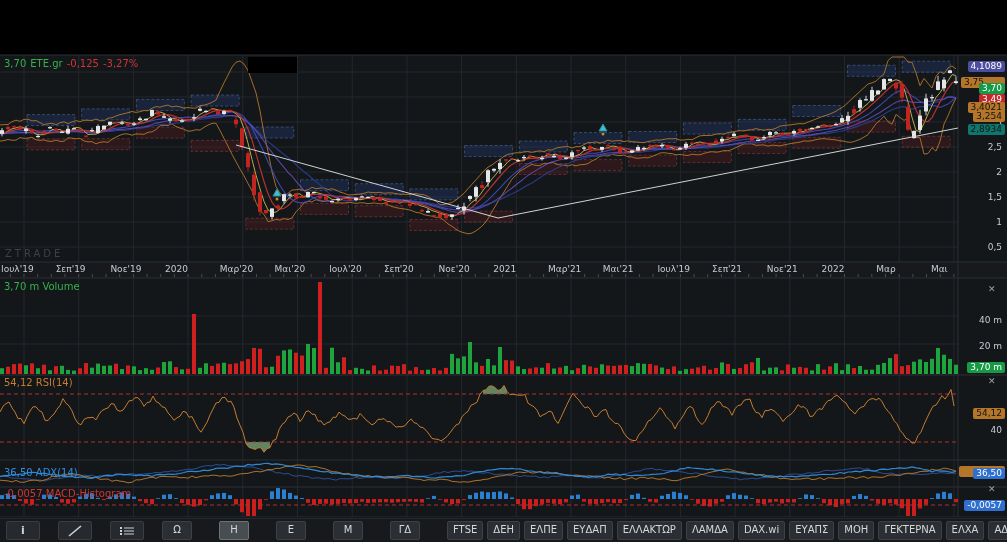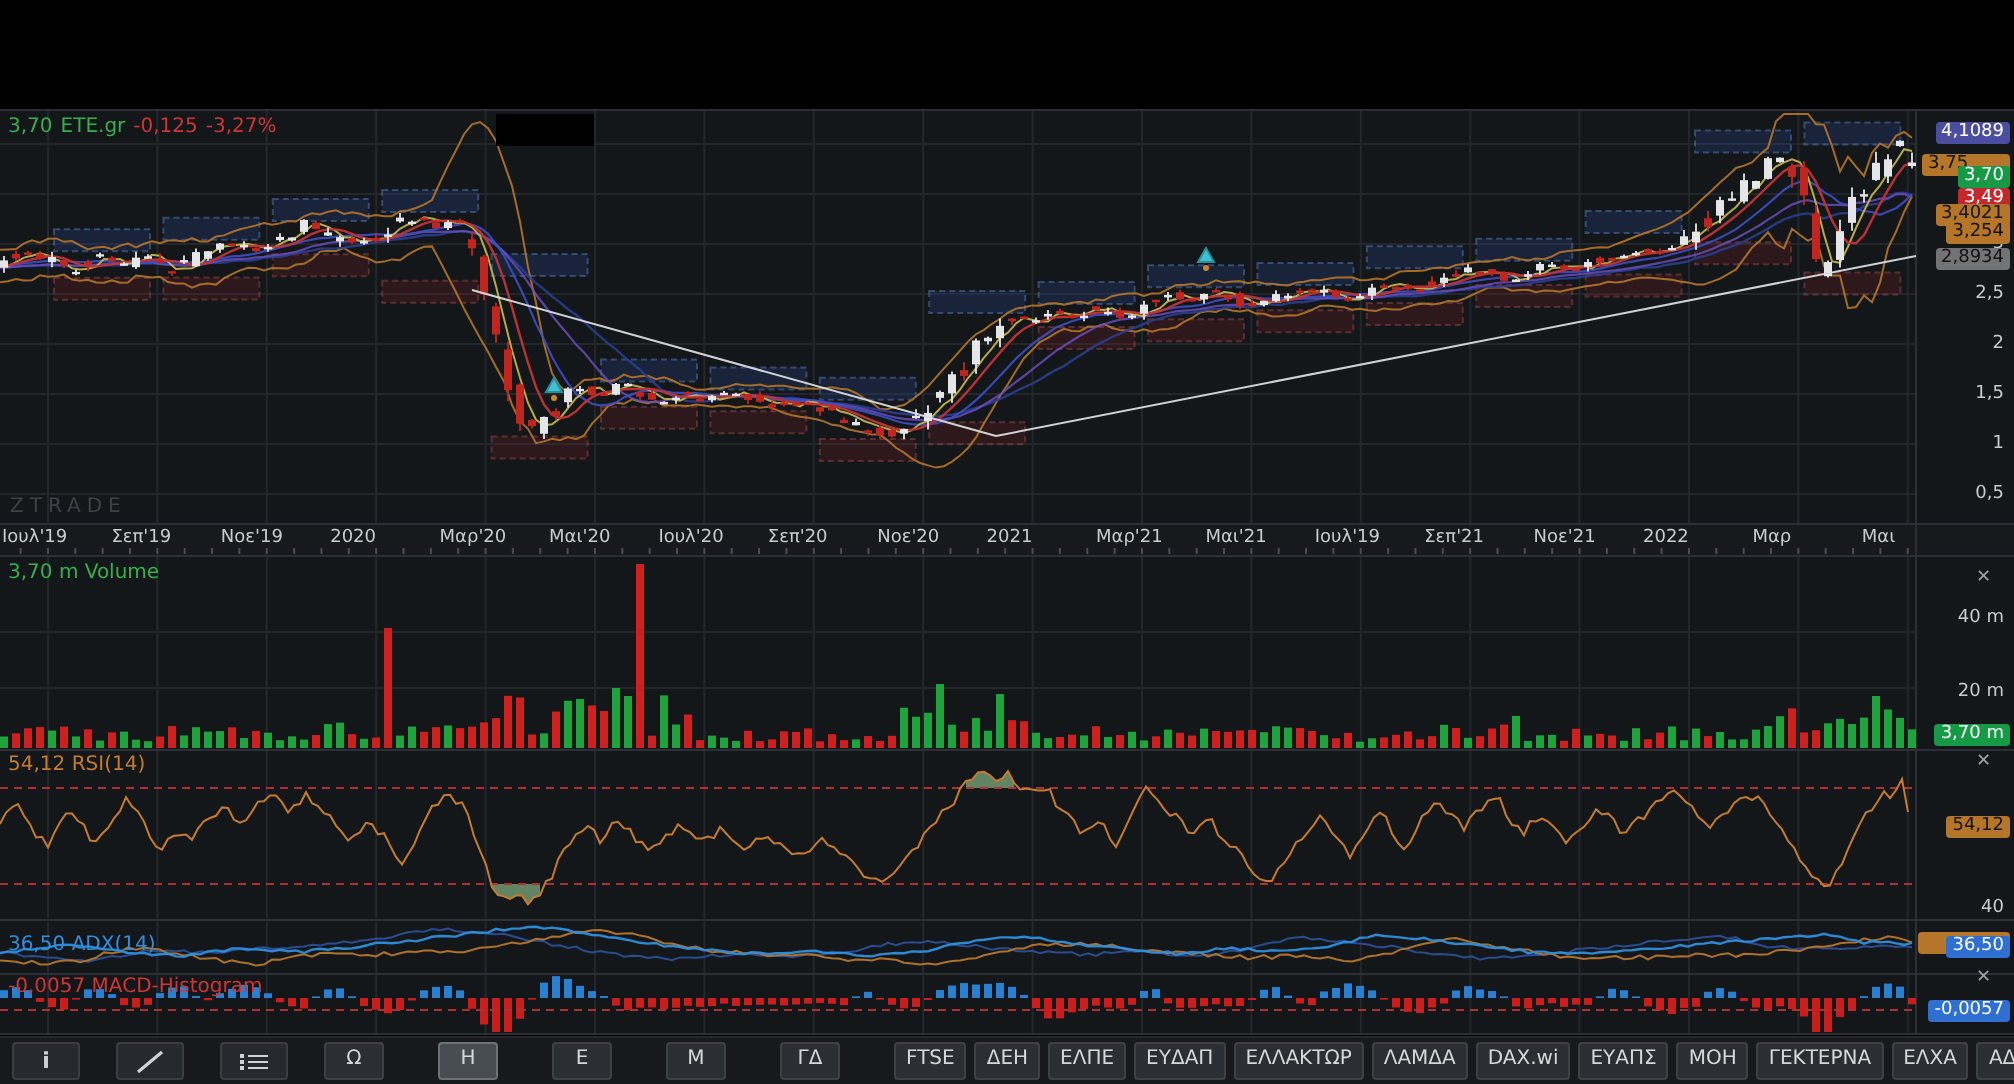--- a/index.html
+++ b/index.html
@@ -12,21 +12,21 @@
   .lab-blue{color:#2f8fdd}
   .lab-red{color:#cf3535}
   .watermark{color:#3c4248;font-weight:normal;letter-spacing:3px;font-size:10px}
   .xlab{position:absolute;top:264px;width:46px;text-align:left;font-size:9px;color:#c7cbd0}
   .tick{position:absolute;right:5px;font-size:9px;color:#c7cbd0}
   .tag{position:absolute;right:2px;height:11px;line-height:11px;font-size:9px;font-weight:normal;
        padding:0 3px;border-radius:2px;color:#fff}
   .tag-green{background:#169a46}
   .tag-red{background:#c3282d}
   .tag-orange{background:#b5762a;color:#131313}
-  .tag-gray{background:#737373;color:#131313}
+  .tag-gray{background:#0f766e;color:#131313}
   .tag-indigo{background:#4b4e9e}
   .tag-blue{background:#2f6fd0}
   .closex{position:absolute;left:988px;color:#9aa0a6;font-size:9px;cursor:pointer}
   #toolbar{position:absolute;left:0;top:518px;width:1007px;height:24px;background:#17191c;
            border-top:1px solid #26292c;display:flex;align-items:center;padding:0 6px;box-sizing:border-box}
   .toolbtn{width:32px;height:17px;margin-right:18px;background:#26292d;border:1px solid #3a3e42;border-radius:2px;
            display:flex;align-items:center;justify-content:center;color:#cfd3d6;flex:0 0 auto}
   .tbtn{height:17px;background:#2b2f33;border:1px solid #3d4145;border-radius:2px;color:#d5d8da;
         font-size:10px;line-height:15px;padding:0 5px;margin-right:4px;text-align:center;flex:0 0 auto}
   .tbtn.single{min-width:18px;margin-right:27px}
@@ -896,24 +896,24 @@
         <div class="tick" style="top:192px">1,5</div>
         <div class="tick" style="top:217px">1</div>
         <div class="tick" style="top:242px">0,5</div>
         <div class="tag tag-indigo" style="top:60.5px;z-index:1">4,1089</div>
         <div class="tag tag-orange" style="top: 76.5px; z-index: 2; width: 38px;">3,75</div>
         <div class="tag tag-green" style="top:82.5px;z-index:3">3,70</div>
         <div class="tag tag-red" style="top:93.5px;z-index:4">3,49</div>
         <div class="tag tag-orange" style="top:101.5px;z-index:5">3,4021</div>
         <div class="tag tag-orange" style="top:110.5px;z-index:6">3,254</div>
         <div class="tag tag-gray" style="top:123.5px;z-index:7">2,8934</div>
-        <div class="tick" style="top:304px">40 m</div>
+        <div class="tick" style="top:315px">40 m</div>
         <div class="tick" style="top:341px">20 m</div>
         <div class="tick" style="top:411px">60</div>
-        <div class="tick" style="top:449px">40</div>
+        <div class="tick" style="top:425px">40</div>
         <div class="tag tag-green" style="top:361.5px">3,70 m</div>
         <div class="tag tag-orange" style="top:407.5px">54,12</div>
         <div class="tag tag-orange" style="top:465.5px;width:40px;z-index:1"></div>
         <div class="tag tag-blue" style="top:467.5px;z-index:2">36,50</div>
         <div class="tag tag-blue" style="top:499.5px">-0,0057</div>
       </div>
 
     <div class="closex" style="top:284px">✕</div>
     <div class="closex" style="top:376px">✕</div>
     <div class="closex" style="top:484px">✕</div>

